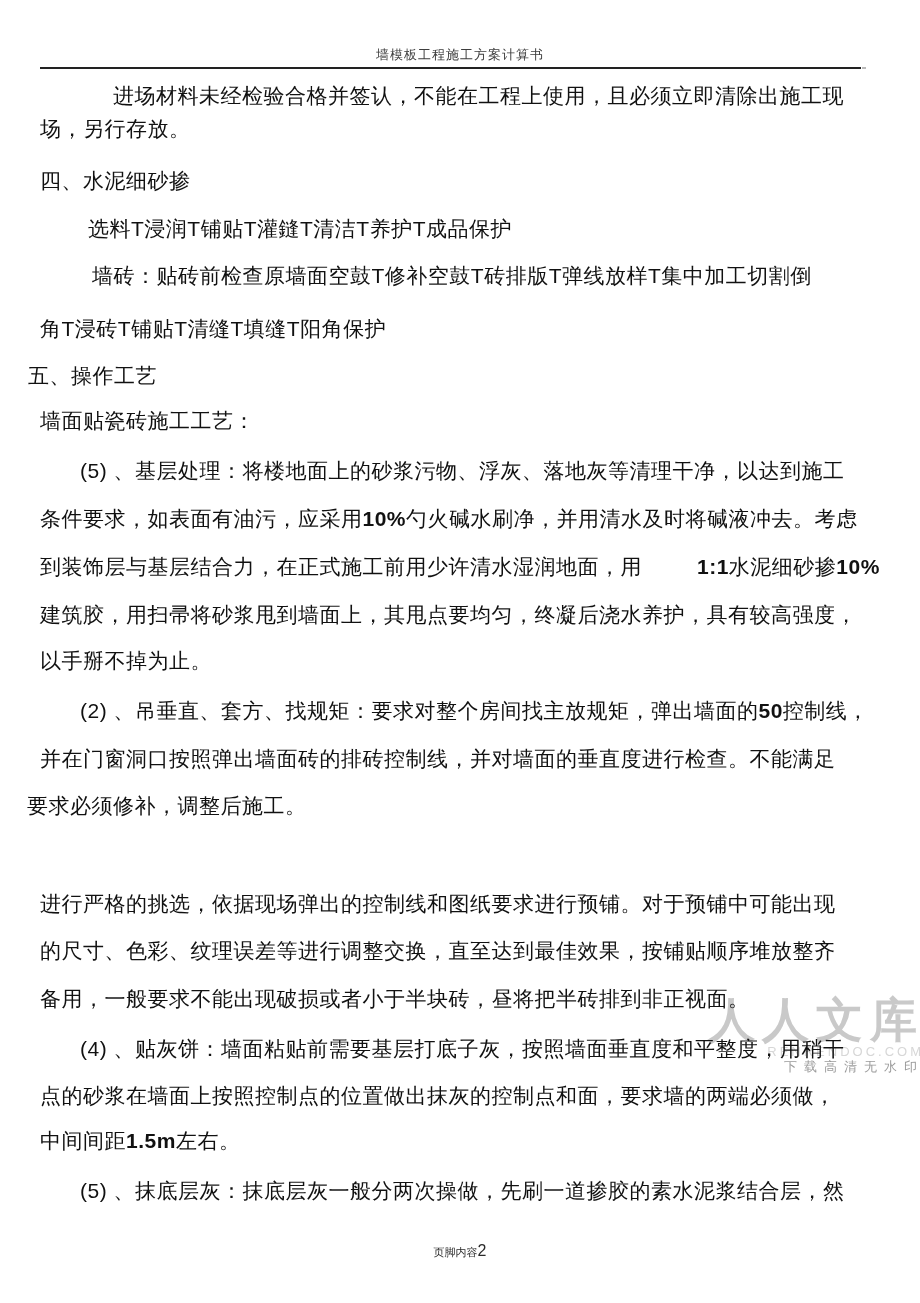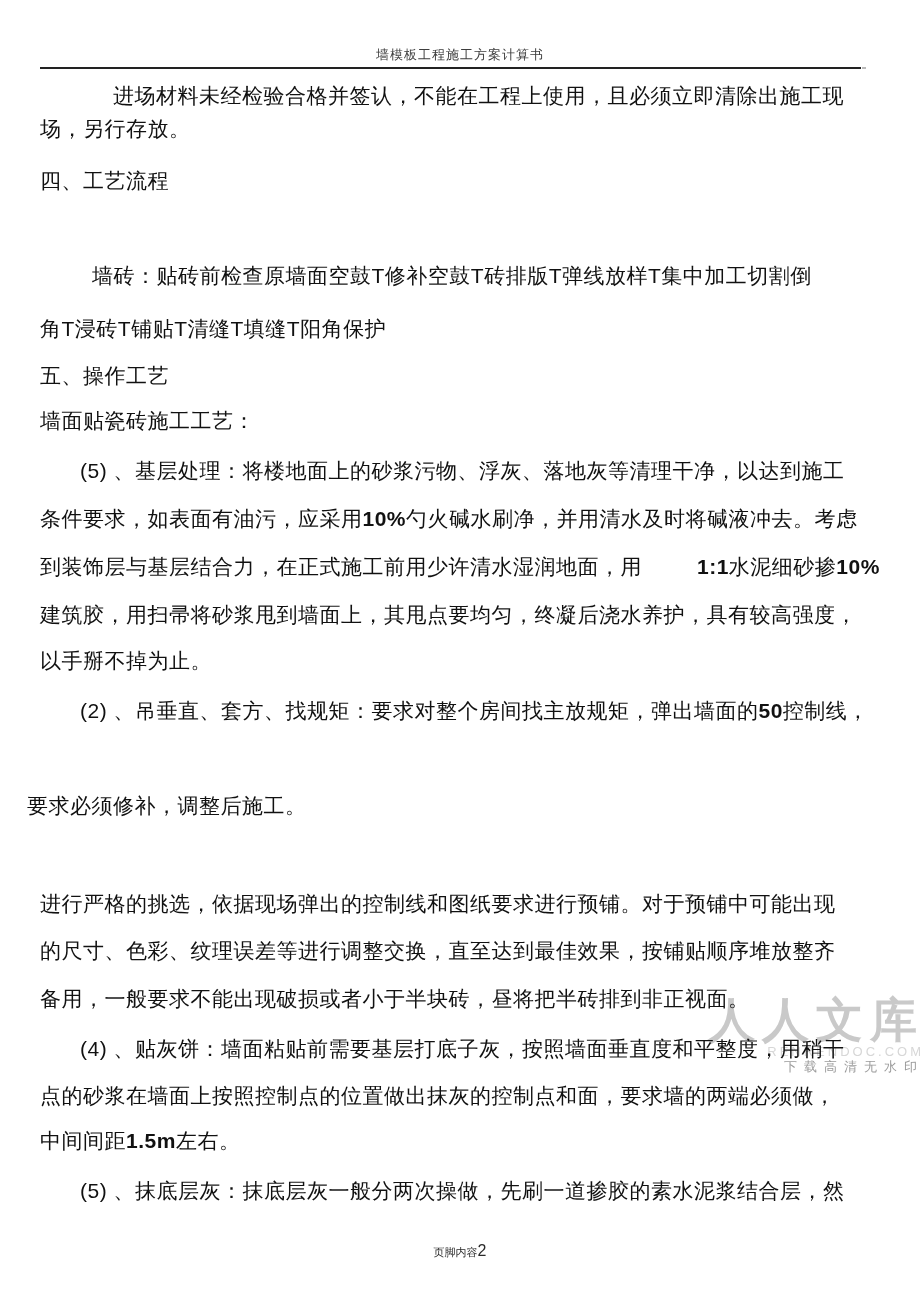--- a/index.html
+++ b/index.html
@@ -72,31 +72,33 @@
 
   <div class="watermark">
     <div class="wm-brand">人人文库</div>
     <div class="wm-domain">RENRENDOC.COM</div>
     <div class="wm-tagline">下载高清无水印</div>
   </div>
 
   <div id="doc-body">
       <div class="line" style="top: 84px; left: 113px;"><span>进场材料未经检验合格并签认，不能在工程上使用，且必须立即清除出施工现</span></div>
       <div class="line" style="top: 117px; left: 40px;"><span>场，另行存放。</span></div>
-      <div class="line" style="top: 169px; left: 40px;"><span>四、工艺流程</span></div>
+      <div class="line" style="top: 169px; left: 40px;"><span>四、水泥细砂掺</span></div>
+      <div class="line" style="top: 217px; left: 88px;"><span>选料T浸润T铺贴T灌鏠T清洁T养护T成品保护</span></div>
       <div class="line" style="top: 264px; left: 92px;"><span>墙砖：贴砖前检查原墙面空鼓T修补空鼓T砖排版T弹线放样T集中加工切割倒</span></div>
       <div class="line" style="top: 317px; left: 40px;"><span>角T浸砖T铺贴T清缝T填缝T阳角保护</span></div>
-      <div class="line" style="top: 364px; left: 40px;"><span>五、操作工艺</span></div>
+      <div class="line" style="top: 364px; left: 28px;"><span>五、操作工艺</span></div>
       <div class="line" style="top: 409px; left: 40px;"><span>墙面贴瓷砖施工工艺：</span></div>
       <div class="line" style="top: 459px; left: 80px;"><span>(5)  、基层处理：将楼地面上的砂浆污物、浮灰、落地灰等清理干净，以达到施工</span></div>
       <div class="line" style="top: 507px; left: 40px;"><span>条件要求，如表面有油污，应采用</span><span class="b">10%</span><span>勺火碱水刷净，并用清水及时将碱液冲去。考虑</span></div>
       <div class="line" style="top: 555px; left: 40px;"><span>到装饰层与基层结合力，在正式施工前用少许清水湿润地面，用</span><span class="gap" style="width: 55px;"></span><span class="b">1:1</span><span>水泥细砂掺</span><span class="b">10%</span></div>
       <div class="line" style="top: 603px; left: 40px;"><span>建筑胶，用扫帚将砂浆甩到墙面上，其甩点要均匀，终凝后浇水养护，具有较高强度，</span></div>
       <div class="line" style="top: 649px; left: 40px;"><span>以手掰不掉为止。</span></div>
       <div class="line" style="top: 699px; left: 80px;"><span>(2)  、吊垂直、套方、找规矩：要求对整个房间找主放规矩，弹出墙面的</span><span class="b">50</span><span>控制线，</span></div>
+      <div class="line" style="top: 747px; left: 40px;"><span>并在门窗洞口按照弹出墙面砖的排砖控制线，并对墙面的垂直度进行检查。不能满足</span></div>
       <div class="line" style="top: 794px; left: 27px;"><span>要求必须修补，调整后施工。</span></div>
       <div class="line" style="top: 892px; left: 40px;"><span>进行严格的挑选，依据现场弹出的控制线和图纸要求进行预铺。对于预铺中可能出现</span></div>
       <div class="line" style="top: 939px; left: 40px;"><span>的尺寸、色彩、纹理误差等进行调整交换，直至达到最佳效果，按铺贴顺序堆放整齐</span></div>
       <div class="line" style="top: 987px; left: 40px;"><span>备用，一般要求不能出现破损或者小于半块砖，昼将把半砖排到非正视面。</span></div>
       <div class="line" style="top: 1037px; left: 80px;"><span>(4)  、贴灰饼：墙面粘贴前需要基层打底子灰，按照墙面垂直度和平整度，用稍干</span></div>
       <div class="line" style="top: 1084px; left: 40px;"><span>点的砂浆在墙面上按照控制点的位置做出抹灰的控制点和面，要求墙的两端必须做，</span></div>
       <div class="line" style="top: 1129px; left: 40px;"><span>中间间距</span><span class="b">1.5m</span><span>左右。</span></div>
       <div class="line" style="top: 1179px; left: 80px;"><span>(5)  、抹底层灰：抹底层灰一般分两次操做，先刷一道掺胶的素水泥浆结合层，然</span></div>
     </div>
 

